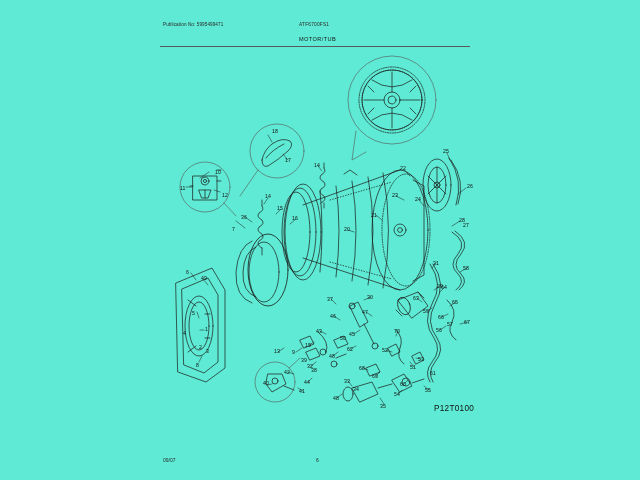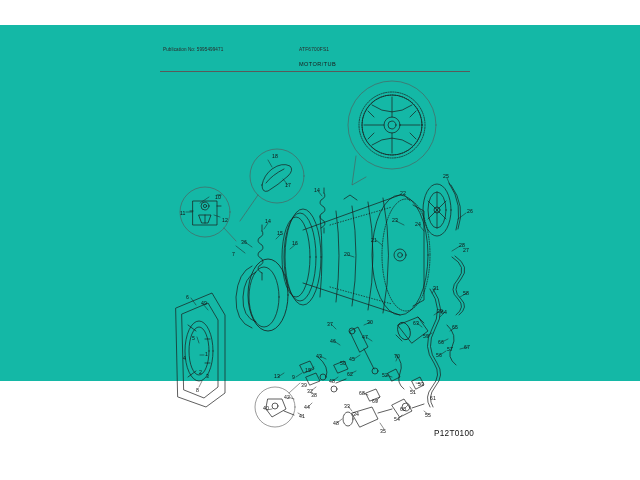--- a/index.html
+++ b/index.html
@@ -10,23 +10,22 @@
   body {
     width: 640px;
     height: 480px;
     overflow: hidden;
     font-family: "Liberation Sans", sans-serif;
     color: #1a1a1a;
   }
   #page {
     position: relative;
     width: 640px;
-    height: 356px;
-    background: #14b8a6;
-    margin-top: 25px;
+    height: 480px;
+    background: #5eead4;
   }
   
   .hdr-pub {
     position: absolute;
     left: 163px;
     top: 22px;
     font-size: 4.6px;
     letter-spacing: 0.1px;
     color: #2a2a2a;
     white-space: nowrap;

